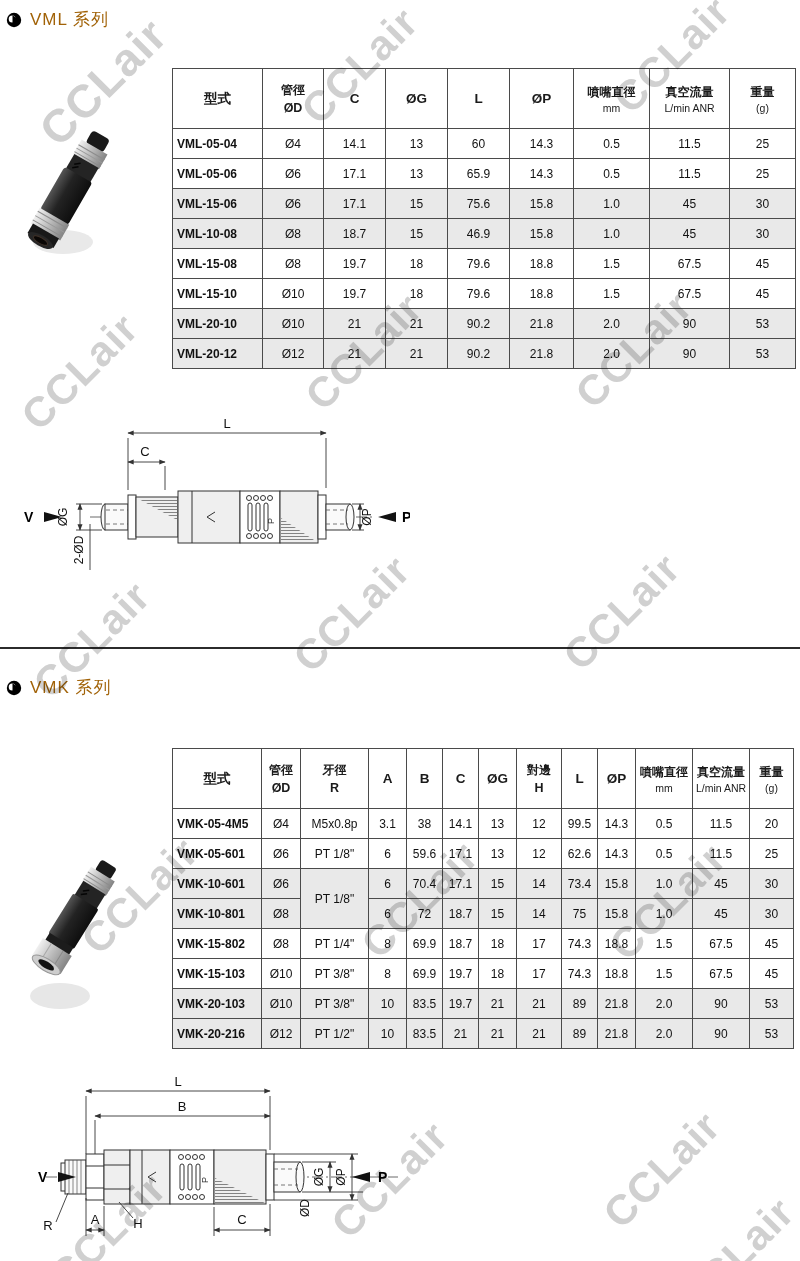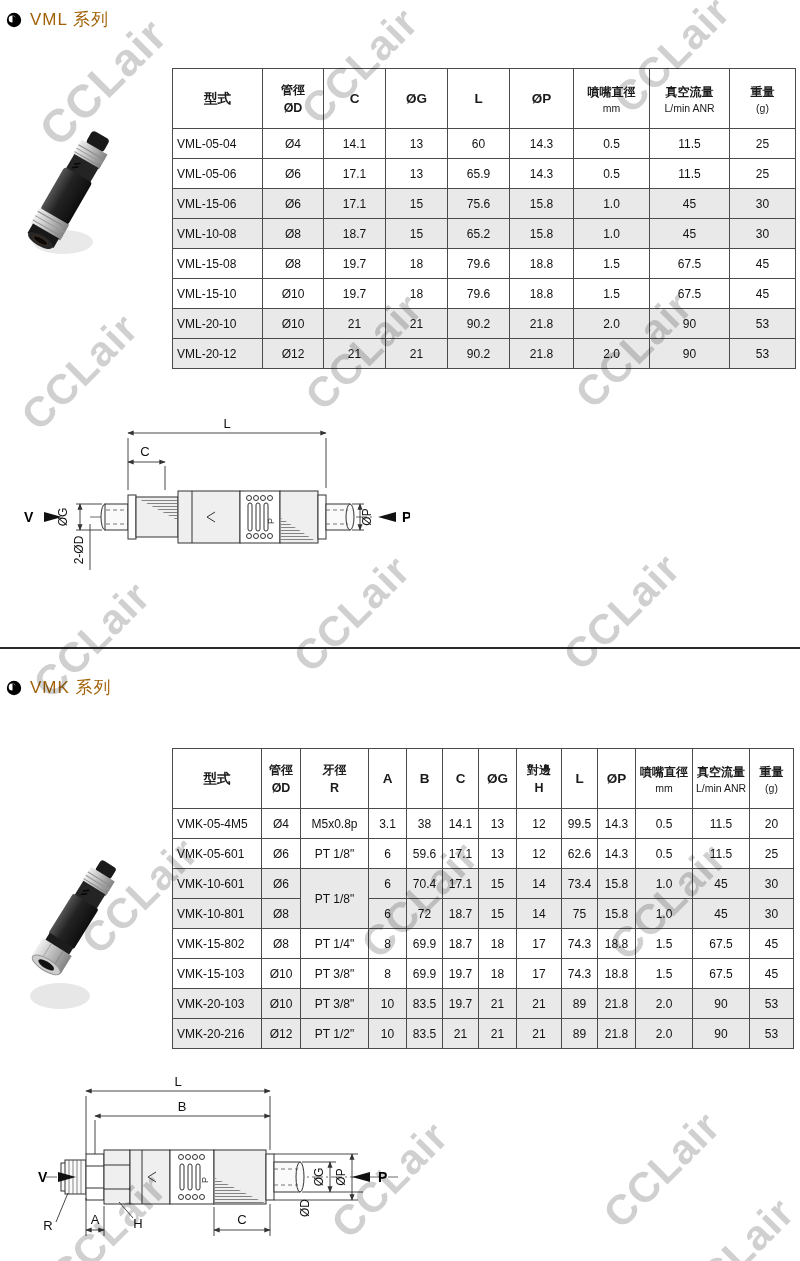--- a/index.html
+++ b/index.html
@@ -12,21 +12,21 @@
   
   .sec-head{position:absolute;display:flex;align-items:center;gap:8px;z-index:2;}
   .sec-title{font-size:17px;letter-spacing:1px;color:#a16207;}
   
   .tblwrap{position:absolute;z-index:2;}
   table{border-collapse:collapse;table-layout:fixed;}
   th,td{border:1px solid #4a4a4a;text-align:center;vertical-align:middle;background:#fff;overflow:hidden;}
   th{height:59px;padding:0;}
   td{height:29px;font-size:12px;padding:0 2px;color:#111;}
   tr.shade td{background:#e9e9e9;}
-  td.model{text-align:left;padding-left:4px;font-weight:normal;}
+  td.model{text-align:left;padding-left:4px;font-weight:bold;}
   .h1{font-size:12px;font-weight:bold;line-height:1.6;}
   .h1.solo{font-size:13.5px;}
   .h2{font-size:12.5px;font-weight:bold;line-height:1.2;}
   .h2.unit{font-weight:normal;font-size:10.5px;text-align:center;}
   
   .drawing{position:absolute;z-index:2;}
   .ln{stroke:#333;stroke-width:1;fill:none;}
   .fillw{fill:#fff;stroke:#333;stroke-width:1;}
   .fillg{fill:#efefef;stroke:#333;stroke-width:1;}
   .fillt{fill:#fafafa;stroke:#333;stroke-width:1;}
@@ -190,21 +190,21 @@
             <td>15.8</td>
             <td>1.0</td>
             <td>45</td>
             <td>30</td>
           </tr>
           <tr class="shade">
             <td class="model">VML-10-08</td>
             <td>Ø8</td>
             <td>18.7</td>
             <td>15</td>
-            <td>65.2</td>
+            <td>46.9</td>
             <td>15.8</td>
             <td>1.0</td>
             <td>45</td>
             <td>30</td>
           </tr>
           <tr>
             <td class="model">VML-15-08</td>
             <td>Ø8</td>
             <td>19.7</td>
             <td>18</td>

